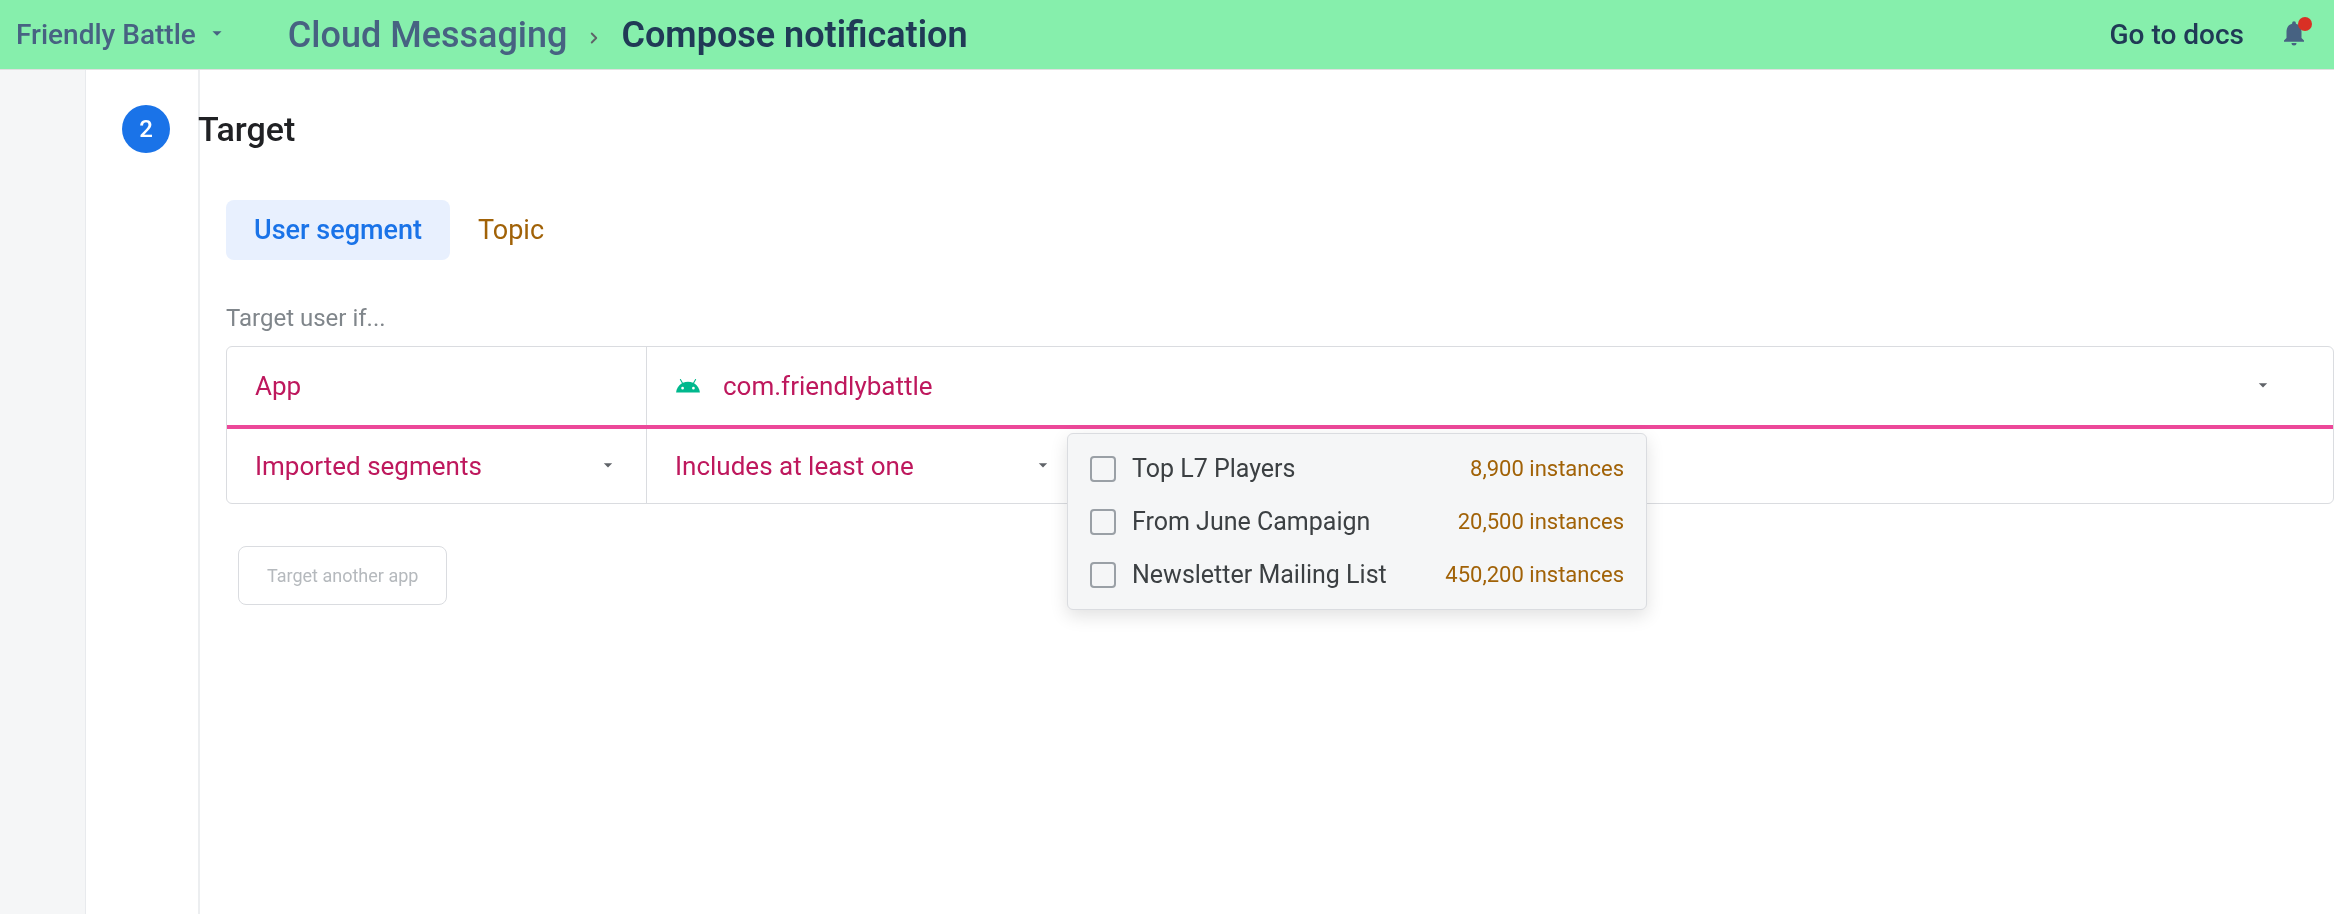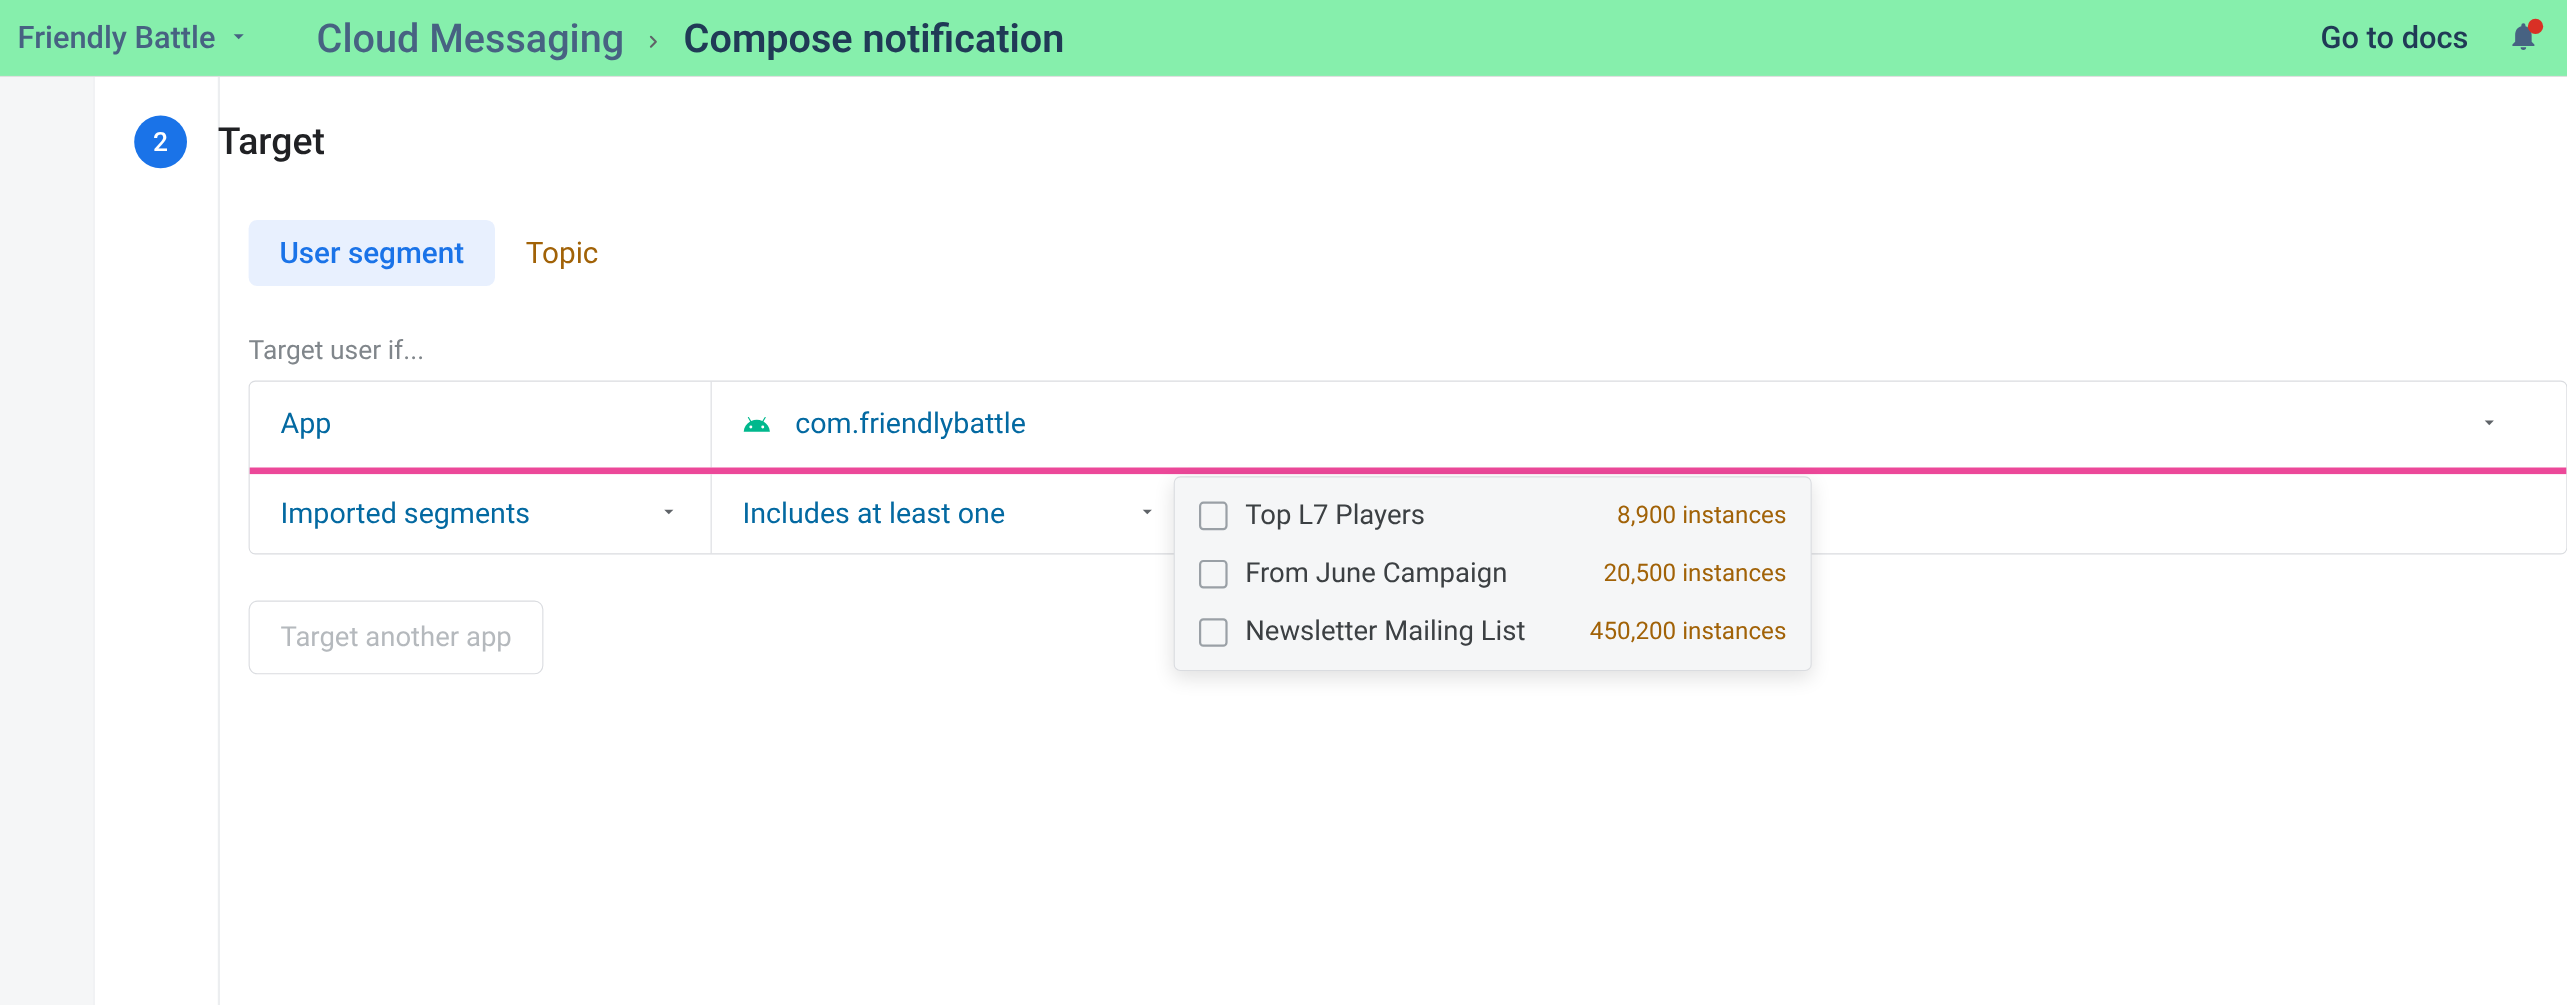--- a/index.html
+++ b/index.html
@@ -112,30 +112,30 @@
     margin-top: 14px;
     border: 1px solid #dadce0;
     border-radius: 6px;
     overflow: visible;
     position: relative;
   }
   .cond-row {
     display: flex;
     align-items: stretch;
     min-height: 78px;
-    border-top: 6px solid #ec4899;
+    border-top: 4px solid #ec4899;
     position: relative;
   }
   .cond-row:first-child { border-top: none; }
   .cell {
     display: flex;
     align-items: center;
     padding: 0 28px;
     font-size: 26px;
-    color: #0369a1;
+    color: #be185d;
     position: relative;
     text-align: right;
   }
   .cell-a { width: 420px; border-right: 1px solid #dadce0; justify-content: space-between; }
   .cell-b { flex: 1; }
   .chev-down { color: #5f6368; }
 
   .app-val { display: flex; align-items: center; gap: 22px; }
   .android-ic { width: 26px; height: 26px; }
   .app-chev { margin-left: auto; padding-right: 30px; }
@@ -171,22 +171,23 @@
 
   
   .target-another {
     margin-top: 42px;
     display: inline-flex;
     align-items: center;
     padding: 18px 28px;
     border: 1px solid #dadce0;
     border-radius: 8px;
     color: #b5b9bd;
-    font-size: 25px;
+    font-size: 18px;
     cursor: pointer;
+    margin-left: 12px;
   }
 
   .mini-chev {
     position: absolute;
     right: -6px;
     top: 50%;
     transform: translateY(-50%);
   }
 </style>
 </head>

